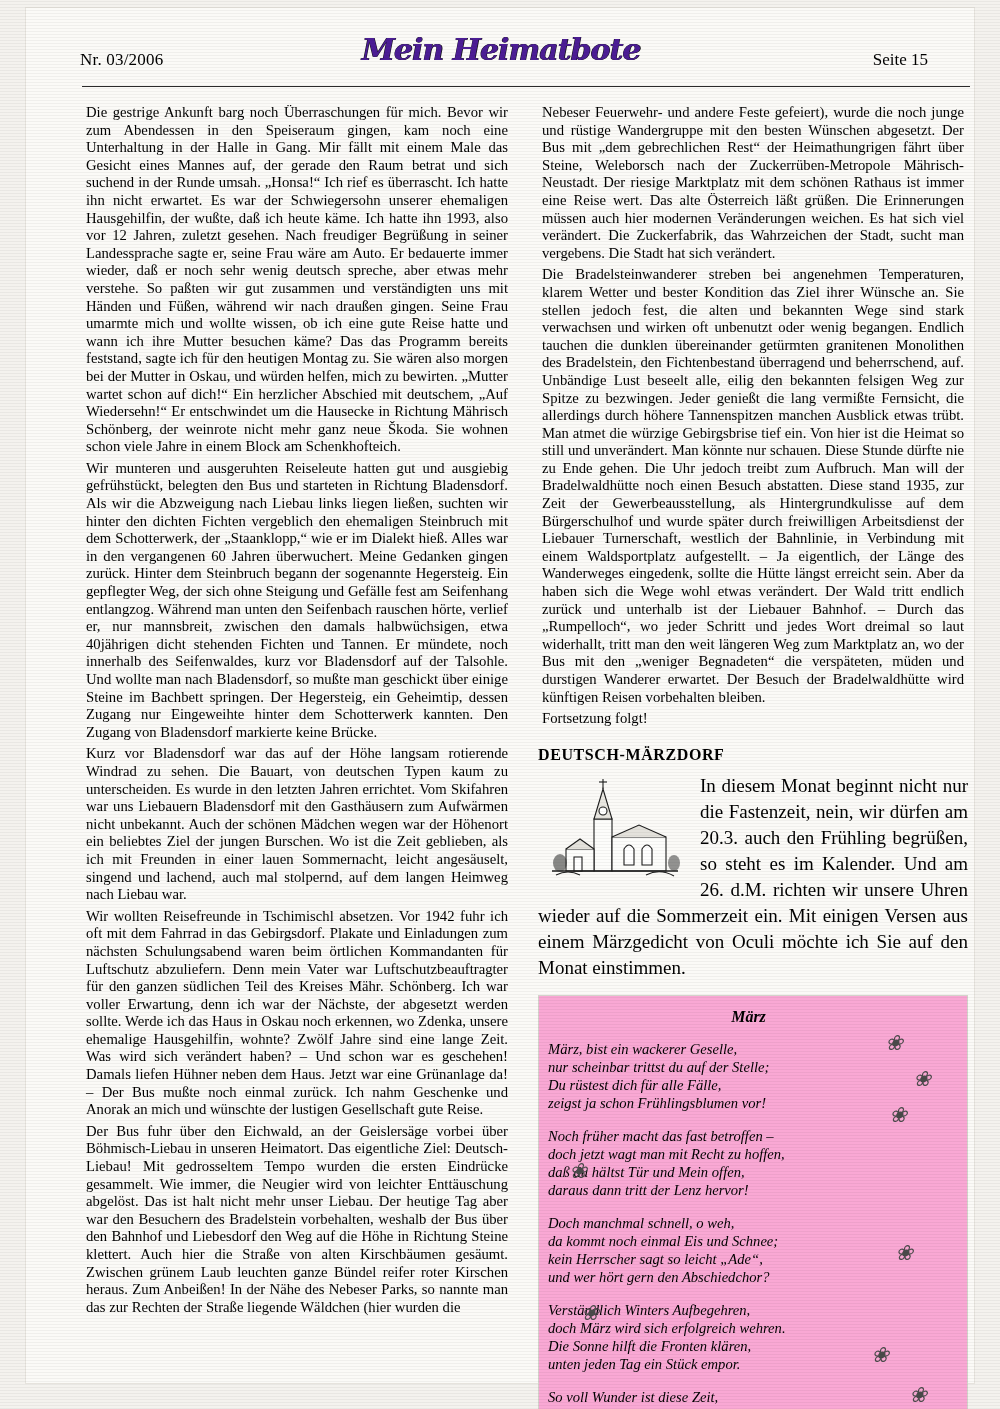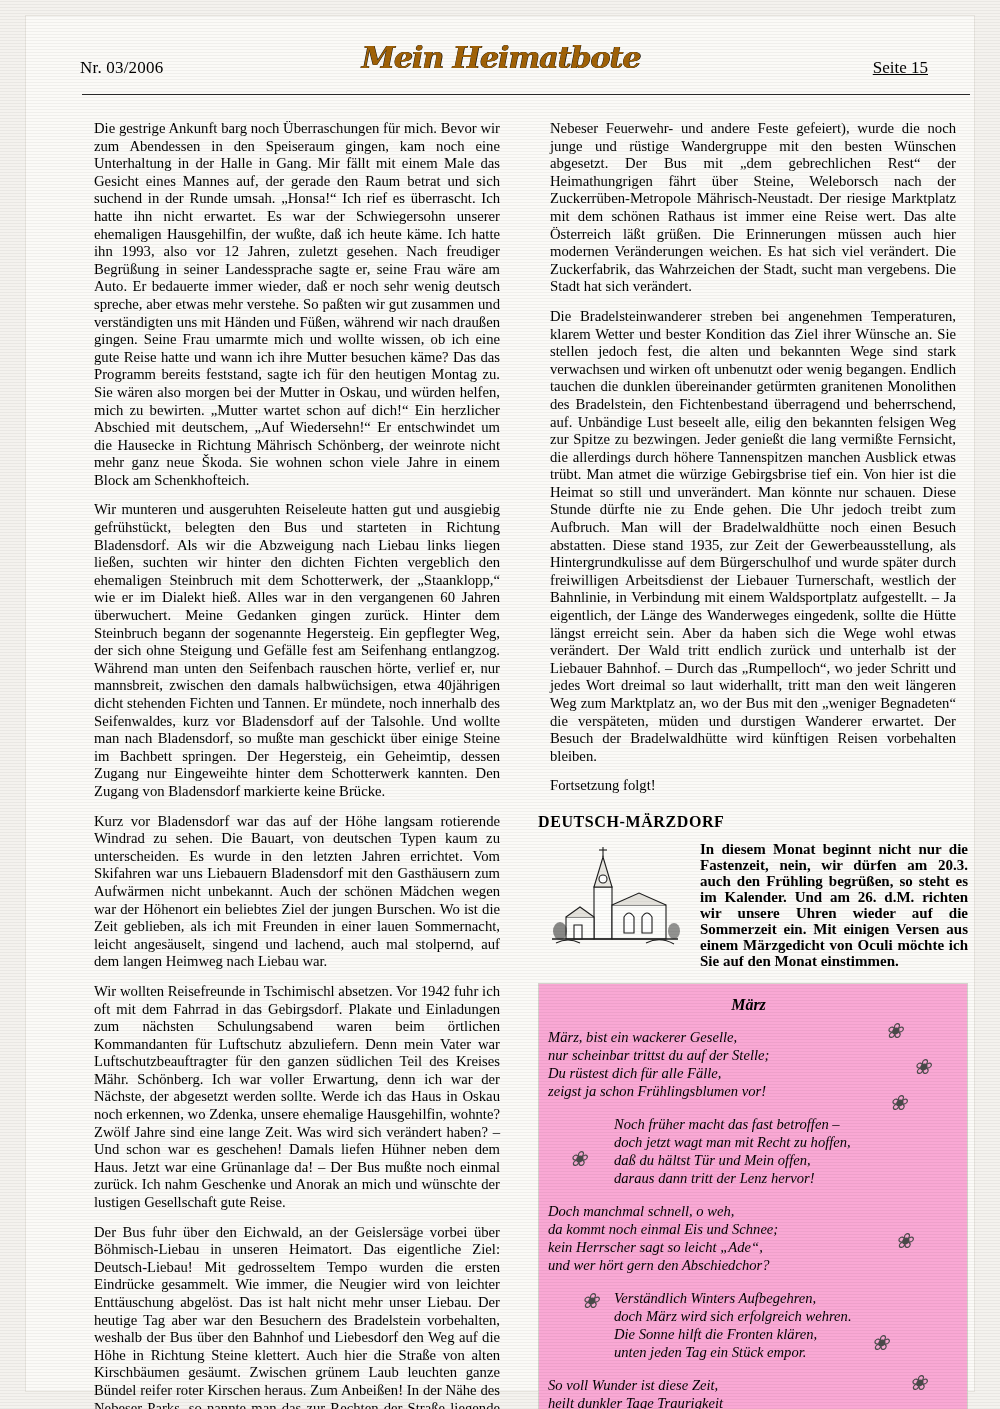--- a/index.html
+++ b/index.html
@@ -18,21 +18,21 @@
   .page {
     position: absolute;
     left: 0; top: 0;
     width: 1000px;
     height: 1409px;
     background: #f4f2ee;
   }
   .paper {
     position: absolute;
     left: 26px;
-    top: 16px;
+    top: 8px;
     width: 948px;
     height: 1375px;
     background: #fbfaf7;
     box-shadow: 0 0 0 1px #e6e3dd;
   }
   
   .masthead {
     position: absolute;
     left: 30px;
     top: 26px;
@@ -44,33 +44,32 @@
     left: 24px;
     top: 16px;
     font-size: 17px;
     letter-spacing: .2px;
   }
   .page-no {
     position: absolute;
     right: 18px;
     top: 16px;
     font-size: 17px;
-    text-decoration: underline;
   }
   .logo {
     position: absolute;
     left: 50%;
     top: -2px;
     transform: translateX(-50%);
     font-family: "DejaVu Serif", serif;
     font-weight: bold;
     font-style: italic;
     font-size: 30px;
     letter-spacing: -1px;
-    color: #a16207;
+    color: #4c1d95;
     white-space: nowrap;
     text-shadow: 0.6px 0 0 #111, -0.4px 0 0 #111;
   }
   .rule {
     position: absolute;
     left: 56px;
     top: 78px;
     width: 888px;
     height: 1px;
     background: #2b2b2b;
@@ -81,42 +80,41 @@
     top: 92px;
     width: 430px;
     font-size: 14.7px;
     line-height: 17.6px;
     text-align: justify;
     hyphens: auto;
   }
   .col-left { left: 56px; }
   .col-right { left: 512px; }
   .col p {
-    margin: 12px;
+    margin: 4px;
     text-indent: 0;
   }
   
   .section-title {
     text-align: left;
     font-weight: bold;
     font-size: 16px;
     letter-spacing: .6px;
     margin: 18px 0 10px 0;
   }
   .church-wrap {
     float: left;
     width: 152px;
     height: 122px;
     margin: 2px 10px 2px 0;
   }
   .intro-text {
-    font-size: 15px;
-    line-height: 16px;
+    font-size: 19px;
+    line-height: 26px;
     text-align: justify;
-    font-weight: bold;
   }
   .clearfix::after { content: ""; display: block; clear: both; }
   
   .poem-box {
     position: relative;
     margin-top: 14px;
     width: 430px;
     min-height: 430px;
     background: #f9a8d4;
     border: 1px solid #d4d2cb;
@@ -128,21 +126,21 @@
     overflow: hidden;
   }
   .poem-title {
     text-align: center;
     font-weight: bold;
     font-style: italic;
     font-size: 16px;
     margin-bottom: 14px;
   }
   .stanza { margin-bottom: 15px; }
-  .stanza.indent { margin-left: 66px; }
+  .stanza.indent { }
   .poem-line { white-space: pre-wrap; }
   .flower {
     position: absolute;
     width: 22px;
     height: 22px;
     color: #4a4a4a;
     font-size: 21px;
     line-height: 22px;
     text-align: center;
     user-select: none;

